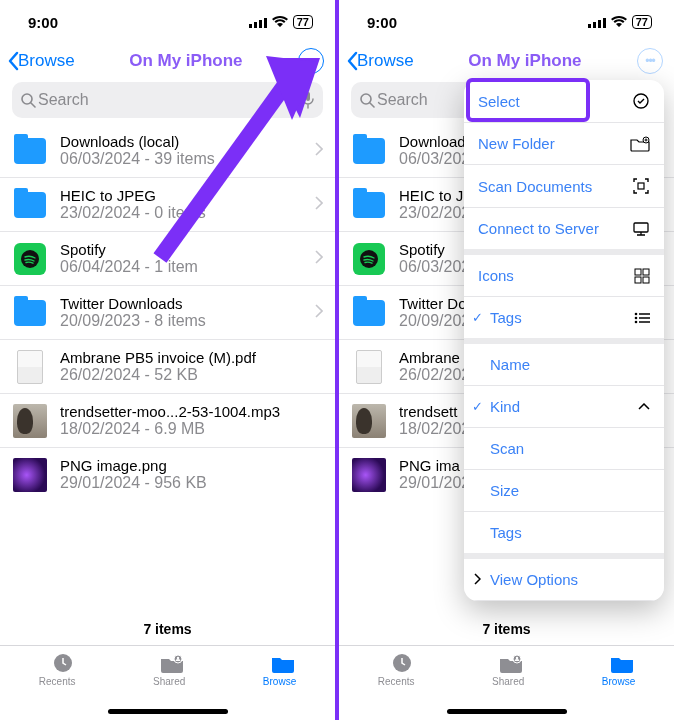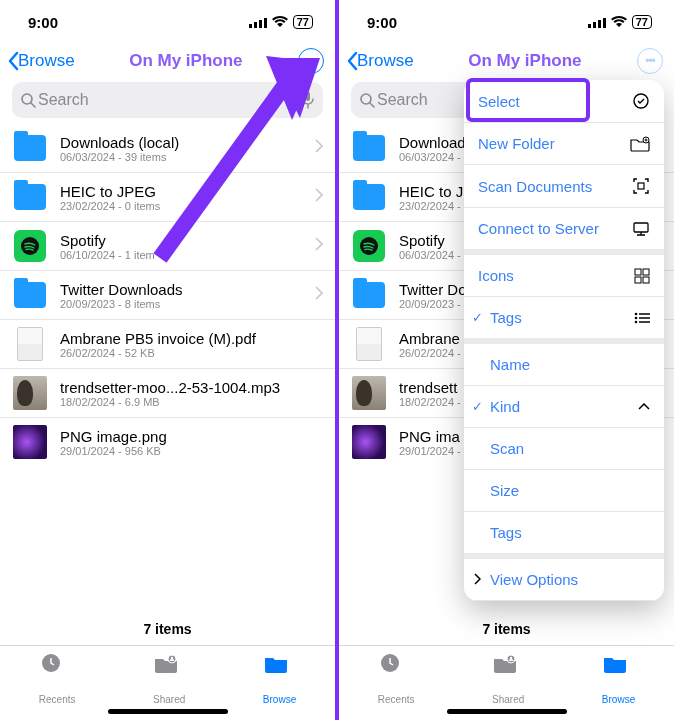--- a/index.html
+++ b/index.html
@@ -97,30 +97,30 @@
   .folder { width: 32px; height: 26px; background:#1e9bff; border-radius: 2px 4px 4px 4px; position:relative; }
   .folder::before { content:""; position:absolute; top:-4px; left:0; width:14px; height:6px; background:#1e9bff; border-radius:2px 2px 0 0;}
   .app-spot { width:32px; height:32px; border-radius:6px; background:#18c954; display:flex;align-items:center;justify-content:center; }
   .doc-thumb { width:26px; height:34px; border:1px solid #ccc; background:linear-gradient(#f8f8f8 50%, #eee 50%); border-radius:2px; }
   .img-thumb { width:34px; height:34px; border-radius:2px; background-size:cover; }
   .thumb-guy { background: linear-gradient(#bcb7ac, #8b8174); position:relative; overflow:hidden; }
   .thumb-guy::after { content:""; position:absolute; left:4px; top:4px; width:16px; height:26px; background:#3a332c; border-radius:50% 50% 40% 40%; }
   .thumb-png { background: radial-gradient(circle at 40% 50%, #a855f7, #2b0a56 70%); }
   .row-text { flex:1; min-width:0; }
   .row-title { font-size: 15px; color:#000; white-space:nowrap; overflow:hidden; text-overflow:ellipsis; }
-  .row-sub { font-size: 11px; color:#8a8a8e; }
+  .row-sub { font-size: 16px; color:#8a8a8e; }
   .row-chev { color:#c7c7cc; }
   
   .item-count { text-align:center; font-size:14px; font-weight:600; padding:8px 0; }
   .tabbar {
     height: 64px; border-top: 0.5px solid #d7d7db;
     display:flex; justify-content:space-around; align-items:flex-start;
     padding-top:6px; color:#8e8e93; font-size:10px;
   }
-  .tab { display:flex; flex-direction:column; align-items:flex-start; gap:20px; }
+  .tab { display:flex; flex-direction:column; align-items:flex-end; gap:2px; }
   .tab.active { color:#007aff; }
   .home-bar { width:120px; height:5px; background:#000; border-radius:3px; margin:0 auto 6px auto; }
   
   .arrow-annotation {
     position: absolute;
     pointer-events: none;
     z-index: 5;
   }
   
   .popup {
@@ -223,21 +223,21 @@
         <div class="row-icon">
           <div class="app-spot">
             <svg width="20" height="20" viewBox="0 0 20 20">
               <circle cx="10" cy="10" r="9" fill="#111"></circle>
               <path d="M5 8 q5 -2 10 1 M5 11 q4.5 -1.5 9 1 M6 13.5 q3.5 -1 7 .7" stroke="#18c954" stroke-width="1.4" fill="none" stroke-linecap="round"></path>
             </svg>
           </div>
         </div>
         <div class="row-text">
           <div class="row-title">Spotify</div>
-          <div class="row-sub">06/10/2024 - 1 item</div>
+          <div class="row-sub">06/04/2024 - 1 item</div>
         </div>
         <span class="row-chev"><svg width="8" height="14" viewBox="0 0 8 14">
             <path d="M1 1 L7 7 L1 13" stroke="#c7c7cc" stroke-width="1.6" fill="none"></path>
           </svg></span>
       </div>
       <div class="row">
         <div class="row-icon">
           <div class="folder"></div>
         </div>
         <div class="row-text">

